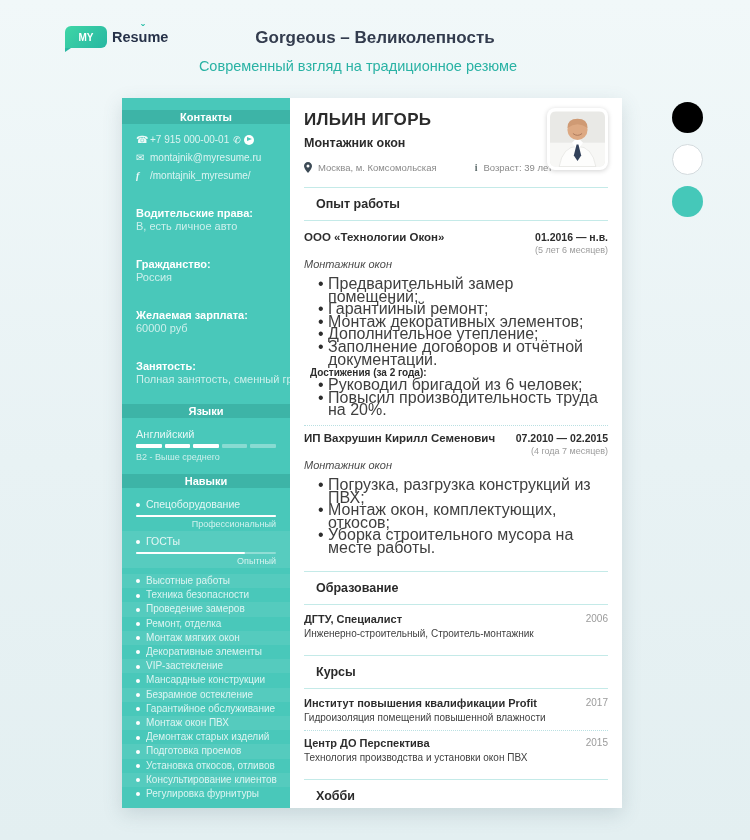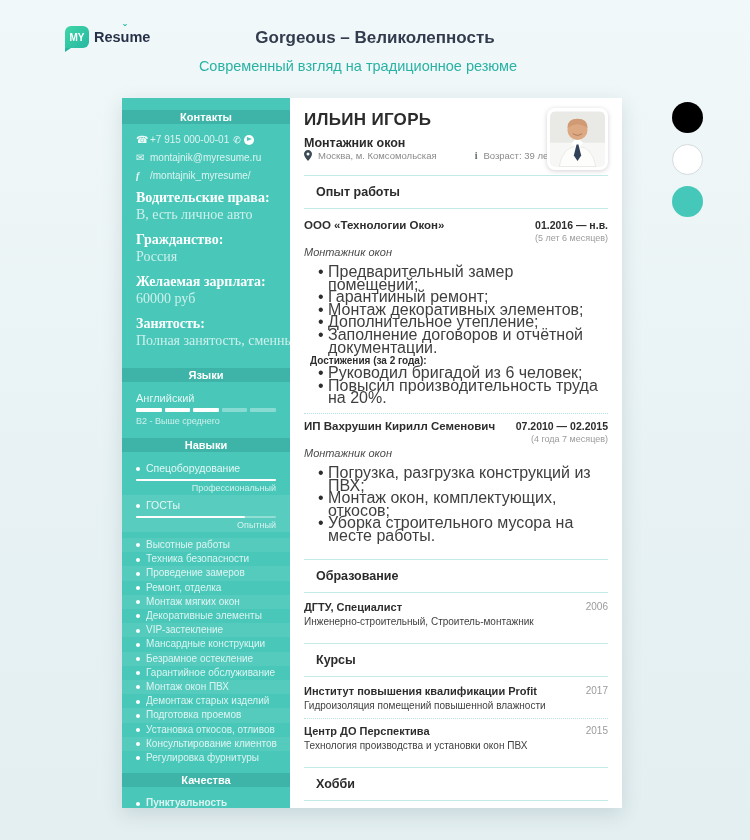--- a/index.html
+++ b/index.html
@@ -8,21 +8,21 @@
     font-family:"Liberation Sans", sans-serif;
     background:linear-gradient(180deg,#f1f8f9 0%,#e8f2f4 55%,#e3eff1 100%);
     position:relative; overflow:hidden;
     -webkit-font-smoothing:antialiased;
   }
 
   
   .top-header { position:absolute; left:0; top:0; width:750px; height:90px; }
   .logo { position:absolute; left:65px; top:26px; display:flex; align-items:center; cursor:pointer; }
   .logo-bubble {
-    width:24px; height:22px; border-radius:6px 6px 6px 0;
+    width:42px; height:22px; border-radius:6px 6px 6px 0;
     background:linear-gradient(135deg,#3fd6a6,#27b7a2);
     color:#fff; font-size:10px; font-weight:bold;
     display:flex; align-items:center; justify-content:center;
     position:relative;
   }
   .logo-bubble:after{ content:""; position:absolute; left:0; bottom:-4px;
     border-left:6px solid #28b8a2; border-bottom:4px solid transparent; }
   .logo-text { margin-left:5px; font-size:14.5px; font-weight:bold; color:#273249; position:relative; }
   .logo-caron { position:absolute; left:29px; top:-7px; color:#2bbfa8; font-size:11px; font-weight:bold; }
   .page-title { position:absolute; left:0; top:28px; width:750px; text-align:center;
@@ -48,21 +48,21 @@
   .contact-row { display:flex; align-items:center; margin-top:7px; font-size:10px; color:rgba(255,255,255,.8); }
   .contact-row:first-child { margin-top:10px; }
   .c-icon { width:14px; min-width:14px; font-size:10px; color:rgba(255,255,255,.9); }
   .phone-extra { display:flex; align-items:center; gap:3px; margin-left:4px; }
   .mini-phone { font-size:9px; color:#fff; }
   .tg-circle { width:10px; height:10px; border-radius:50%; background:#fff; position:relative; }
   .tg-circle:after { content:""; position:absolute; left:3px; top:2.5px;
     border-left:5px solid #49c8ba; border-top:2.5px solid transparent; border-bottom:2.5px solid transparent; }
   .fb-icon { font-family:"Liberation Serif", serif; font-weight:bold; font-style:italic; }
 
-  .side-field { margin-top:9px; font-size:14px;font-family:Liberation Serif, serif; }
+  .side-field { margin-top:26px; font-size:11px; }
   .side-field .lbl { font-weight:bold; color:#fff; }
   .side-field .val { color:rgba(255,255,255,.72); margin-top:1px; white-space:nowrap; }
 
   .lang-name { font-size:11px; color:rgba(255,255,255,.85); margin-top:10px; }
   .lang-bar { display:flex; gap:3px; margin-top:4px; }
   .lang-bar .seg { height:4px; flex:1; background:rgba(255,255,255,.35); border-radius:1px; }
   .lang-bar .seg.filled { background:#fff; }
   .lang-level { font-size:9px; color:rgba(255,255,255,.72); margin-top:4px; }
 
   .rated-skill { padding:4px 14px 2px 14px; }
@@ -80,21 +80,21 @@
   .skill-row:nth-child(odd) { background:rgba(255,255,255,.07); }
   .quality-row { line-height:15px; }
   .band-langs { margin-top:19px; } .band-skills { margin-top:12px; }
   .band-qual { margin-top:8px; } .skills-list { margin-top:6px; }
   .qual-list { margin-top:8px;font-weight:bold; }
 
   
   .main { flex:1; padding:12px 14px 0 14px; position:relative; }
   .r-name { font-size:17px; font-weight:bold; color:#2b2b2b; letter-spacing:.3px; }
   .r-position { font-size:12.5px; font-weight:bold; color:#2b2b2b; margin-top:6px; }
-  .loc-row { display:flex; gap:38px; margin-top:0; font-size:9.5px; color:#8a8a8a; align-items:center; }
+  .loc-row { display:flex; gap:38px; margin-top:12px; font-size:9.5px; color:#8a8a8a; align-items:center; }
   .loc-item { display:flex; align-items:center; gap:6px; }
   .pin-svg { width:8px; height:11px; }
   .info-i { font-weight:bold; color:#5c6b6b; font-size:10px; font-family:"Liberation Serif", serif; }
   .photo { position:absolute; right:14px; top:10px; width:61px; height:62px;
     border-radius:8px; background:#fff; box-shadow:0 1px 5px rgba(0,0,0,.18); padding:3px; }
   .photo svg { width:100%; height:100%; border-radius:6px; display:block; }
 
   .section-h { border-top:1px solid #c4eae8; border-bottom:1px solid #c4eae8;
     padding:9px 0 9px 12px; font-size:12.5px; font-weight:bold; color:#2b2b2b; }
   .sec-exp { margin-top:14px; }

